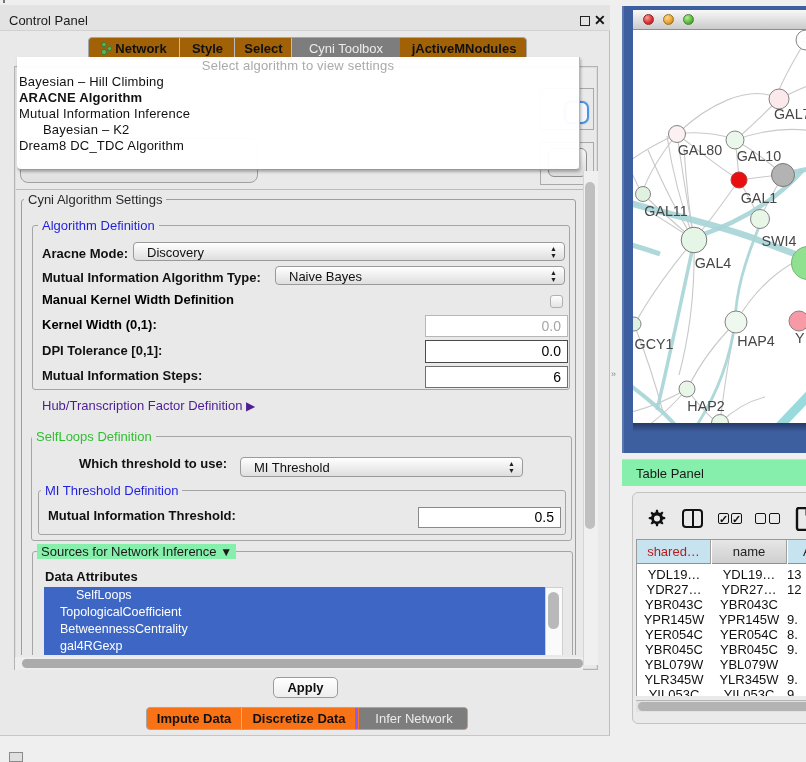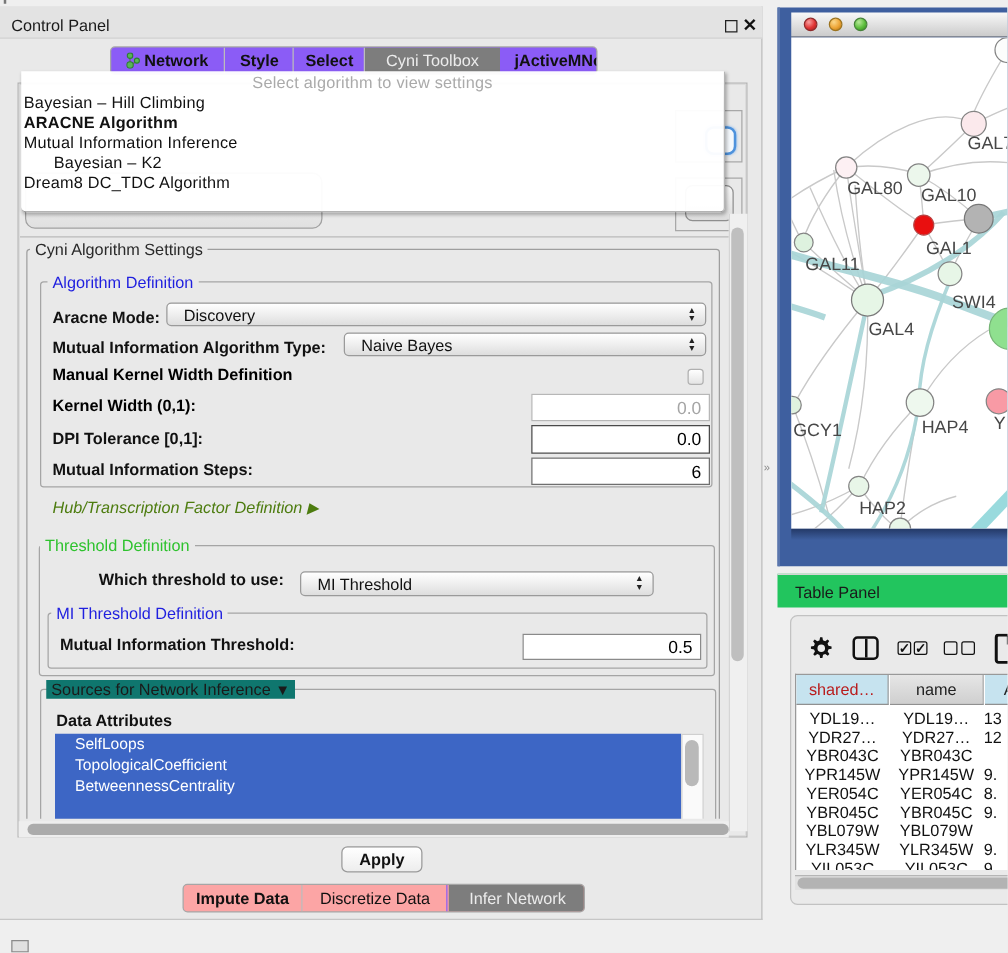--- a/index.html
+++ b/index.html
@@ -14,21 +14,21 @@
 </head>
 <body>
 <div class="abs" style="left:3px;top:0;width:2px;height:3px;background:#777;"></div>
 
 <div class="abs" id="cp" style="left:0;top:5px;width:610px;height:731px;background:#e9e9e9;border-right:1px solid #bdbdbd;border-bottom:1px solid #c6c6c6;">
   <div class="abs" style="left:0;top:0;width:610px;height:26px;background:#e3e3e3;border-bottom:1px solid #d2d2d2;">
     <div class="abs" style="left:9px;top:8px;font-size:13px;color:#1a1a1a;">Control Panel</div>
     <div class="abs" style="left:580px;top:11px;width:10px;height:10px;border:1.5px solid #222;"></div>
     <div class="abs" style="left:594px;top:7px;font-size:14px;font-weight:bold;color:#111;">✕</div>
   </div>
-  <div class="abs" style="left:88px;top:32px;width:390px;height:23px;border:1px solid #a6a6a6;border-radius:4px;background:#8b5cf6;overflow:hidden;font-size:13px;">
+  <div class="abs" style="left:88px;top:32px;width:439px;height:23px;border:1px solid #a6a6a6;border-radius:4px;background:#a16207;overflow:hidden;font-size:13px;">
     <div class="abs" style="left:0;top:0;width:91px;height:23px;border-right:1px solid #bcbcbc;text-align:center;line-height:22px;font-weight:bold;color:#111;"><svg width="11" height="13" style="vertical-align:-2px;margin-right:3px" viewBox="0 0 11 13">
           <path d="M3 4.5 L3 8 M4.5 9.5 L7.5 7.5" stroke="#666" stroke-width="1" fill="none"></path>
           <circle cx="3" cy="2.5" r="2.2" fill="#57b556" stroke="#2e7d32" stroke-width="0.9"></circle>
           <circle cx="3" cy="10" r="2.6" fill="#57b556" stroke="#2e7d32" stroke-width="0.9"></circle>
           <circle cx="8.5" cy="6.5" r="2" fill="#57b556" stroke="#2e7d32" stroke-width="0.9"></circle>
         </svg>Network</div>
     <div class="abs" style="left:92px;top:0;width:54px;height:23px;border-right:1px solid #bcbcbc;text-align:center;line-height:22px;font-weight:bold;color:#111;">Style</div>
     <div class="abs" style="left:147px;top:0;width:56px;height:23px;border-right:1px solid #bcbcbc;text-align:center;line-height:22px;font-weight:bold;color:#111;">Select</div>
     <div class="abs" style="left:203px;top:0;width:108px;height:23px;background:#7d7d7d;text-align:center;line-height:22px;color:#ececec;">Cyni Toolbox</div>
     <div class="abs" style="left:311px;top:0;width:128px;height:23px;text-align:center;line-height:22px;font-weight:bold;color:#111;">jActiveMNodules</div>
@@ -70,61 +70,62 @@
 
     <div class="glbl" style="left:27px;top:255px;">Kernel Width (0,1):</div>
     <div class="fld" style="left:410px;top:253px;width:143px;height:22px;border:1px solid #b7b7b7;color:#a5a5a5;line-height:21px;">0.0</div>
 
     <div class="lbl" style="left:27px;top:281px;">DPI Tolerance [0,1]:</div>
     <div class="fld" style="left:410px;top:278px;width:143px;height:23px;border:1.5px solid #4a4a4a;color:#000;line-height:21px;">0.0</div>
 
     <div class="lbl" style="left:27px;top:306px;">Mutual Information Steps:</div>
     <div class="fld" style="left:410px;top:304px;width:143px;height:22px;border:1px solid #6f6f6f;color:#000;line-height:21px;">6</div>
 
-    <div class="abs" style="left:27px;top:336px;font-size:13px;color:#4d7c0f;white-space:nowrap;font-style:italic;">Hub/Transcription Factor Definition <span style="font-size:12px;">▶</span></div>
+    <div class="abs" style="left:27px;top:336px;font-size:13px;color:#4c1d95;white-space:nowrap;">Hub/Transcription Factor Definition <span style="font-size:12px;">▶</span></div>
 
     <div class="abs" style="left:16px;top:374px;width:541px;height:105px;border:1px solid #a5a5a5;border-radius:3px;"></div>
-    <div class="abs" style="left:17px;top:367px;background:#e9e9e9;padding:0 4px;font-size:13px;color:#2ec22e;">Threshold Definition</div>
+    <div class="abs" style="left:17px;top:367px;background:#e9e9e9;padding:0 4px;font-size:13px;color:#2ec22e;">SelfLoops Definition</div>
 
     <div class="lbl" style="left:64px;top:394px;">Which threshold to use:</div>
     <div class="combo" style="left:225px;top:395px;width:283px;height:20px;">
         <span style="position:absolute;left:13px;top:2px;">MI Threshold</span>
         <span class="carr">▲<br>▼</span>
       </div>
 
     <div class="abs" style="left:23px;top:428px;width:528px;height:45px;border:1px solid #a5a5a5;border-radius:3px;"></div>
     <div class="abs" style="left:26px;top:421px;background:#e9e9e9;padding:0 4px;font-size:13px;color:#1f1fdf;">MI Threshold Definition</div>
 
     <div class="lbl" style="left:33px;top:446px;">Mutual Information Threshold:</div>
     <div class="fld" style="left:403px;top:445px;width:143px;height:21px;border:1px solid #8a8a8a;color:#000;line-height:19px;">0.5</div>
 
     <div class="abs" style="left:17px;top:489px;width:541px;height:160px;border:1px solid #a5a5a5;border-radius:3px;"></div>
-    <div class="abs" style="left:22px;top:482px;background:#0f766e;padding:0 4px;font-size:13px;color:#1a1a1a;">Sources for Network Inference <span style="font-size:12px;position:relative;top:0px;">▼</span></div>
+    <div class="abs" style="left:22px;top:482px;background:#86efac;padding:0 4px;font-size:13px;color:#1a1a1a;">Sources for Network Inference <span style="font-size:12px;position:relative;top:0px;">▼</span></div>
     <div class="lbl" style="left:30px;top:507px;">Data Attributes</div>
 
     <div class="abs" style="left:29px;top:525px;width:501px;height:130px;background:#3d66c5;color:#fff;font-size:12.5px;">
-      <div style="padding-left:16px;height:17px;line-height:17px;">SelfLoops</div>
+      <div style="padding-left:16px;height:17px;line-height:17px;margin-left:16px;">SelfLoops</div>
       <div style="padding-left:16px;height:17px;line-height:17px;">TopologicalCoefficient</div>
       <div style="padding-left:16px;height:17px;line-height:17px;">BetweennessCentrality</div>
+      <div style="padding-left:16px;height:17px;line-height:17px;">gal4RGexp</div>
     </div>
     <div class="abs" style="left:530px;top:525px;width:18px;height:130px;background:#fafafa;border:1px solid #cfcfcf;"></div>
     <div class="abs" style="left:533px;top:530px;width:11px;height:37px;background:#b9b9b9;border-radius:6px;"></div>
   </div>
 
   <div class="abs" style="left:583px;top:166px;width:15px;height:494px;background:#f0f0f0;border-left:1px solid #d5d5d5;"></div>
   <div class="abs" style="left:585px;top:177px;width:10px;height:347px;background:#bfbfbf;border-radius:6px;"></div>
 
   <div class="abs" style="left:15px;top:652px;width:568px;height:13px;background:#eeeeee;"></div>
   <div class="abs" style="left:22px;top:654px;width:561px;height:9px;background:#ababab;border-radius:5px;"></div>
 
   <div class="abs" style="left:273px;top:672px;width:65px;height:21px;border:1px solid #9b9b9b;border-radius:5px;background:linear-gradient(#ffffff,#ededed);text-align:center;line-height:19px;font-size:13px;font-weight:bold;color:#111;">Apply</div>
 
-  <div class="abs" style="left:146px;top:702px;width:322px;height:23px;border:1px solid #a6a6a6;border-radius:4px;background:#fca5a5;overflow:hidden;font-size:13px;">
+  <div class="abs" style="left:146px;top:702px;width:322px;height:23px;border:1px solid #a6a6a6;border-radius:4px;background:#f97316;overflow:hidden;font-size:13px;">
     <div class="abs" style="left:0;top:0;width:95px;height:23px;border-right:1px solid #bcbcbc;text-align:center;line-height:22px;font-weight:bold;color:#111;">Impute Data</div>
-    <div class="abs" style="left:96px;top:0;width:115px;height:23px;border-right:1px solid #8b5cf6;text-align:center;line-height:22px;font-weight:normal;color:#111;">Discretize Data</div>
+    <div class="abs" style="left:96px;top:0;width:115px;height:23px;border-right:3px solid #8b5cf6;text-align:center;line-height:22px;font-weight:bold;color:#111;">Discretize Data</div>
     <div class="abs" style="left:212px;top:0;width:110px;height:23px;background:#7d7d7d;text-align:center;line-height:22px;color:#ececec;">Infer Network</div>
   </div>
 
 </div>
 <div class="abs" style="left:611px;top:370px;width:6px;height:10px;color:#8a8a8a;font-size:9px;line-height:9px;">»</div>
 
 <div class="abs" style="left:9px;top:752px;width:14px;height:10px;border:1px solid #8a8a8a;background:#e0e0e0;"></div>
 
 <div class="abs" id="dd" style="left:17px;top:57px;width:563px;height:113px;background:rgba(255,255,255,0.965);border-bottom:1px solid #9a9a9a;border-right:1px solid #b5b5b5;border-radius:0 0 4px 4px;box-shadow:1px 2px 3px rgba(0,0,0,0.28);font-size:13px;color:#111;letter-spacing:0.2px;">
   <div style="text-align:center;color:#aaaaaa;height:16px;line-height:16px;margin-top:1px;">Select algorithm to view settings</div>
@@ -217,21 +218,21 @@
       <text x="21" y="319" text-anchor="middle">GCY1</text>
       <text x="123" y="316" text-anchor="middle">HAP4</text>
       <text x="162" y="313">Y</text>
       <text x="73" y="381" text-anchor="middle">HAP2</text>
     </g>
   </svg>
   </div>
   <div class="abs" style="left:11px;top:417px;width:173px;height:9px;background:linear-gradient(rgba(18,32,66,0.6),rgba(62,95,159,0));"></div>
 </div>
 
-<div class="abs" style="left:622px;top:459px;width:184px;height:27px;background:#22c55e;border-top:1px solid #d5d5d5;">
+<div class="abs" style="left:622px;top:459px;width:184px;height:27px;background:#86efac;border-top:1px solid #d5d5d5;">
   <div class="abs" style="left:14px;top:6px;font-size:13px;color:#1a1a1a;">Table Panel</div>
 </div>
 
 <div class="abs" id="tp" style="left:632px;top:492px;width:180px;height:232px;background:#eaeaea;border:1px solid #c2c2c2;border-radius:6px;">
   <svg class="abs" style="left:13px;top:15px;" width="22" height="22" viewBox="0 0 24 24">
       <path fill="#111" d="M11 2h2l.5 2.6 1.9.8 2.2-1.5 1.4 1.4-1.5 2.2.8 1.9L21 10v2l-2.6.5-.8 1.9 1.5 2.2-1.4 1.4-2.2-1.5-1.9.8L13 20h-2l-.5-2.6-1.9-.8-2.2 1.5-1.4-1.4 1.5-2.2-.8-1.9L3 12v-2l2.6-.5.8-1.9L4.9 5.4 6.3 4l2.2 1.5 1.9-.8zM12 8.2A3.3 3.3 0 1 0 12 14.8 3.3 3.3 0 1 0 12 8.2z"></path>
     </svg>
   <div class="abs" style="left:49px;top:16px;width:21px;height:19px;border:2.5px solid #111;border-radius:4px;"></div>
   <div class="abs" style="left:58.5px;top:18px;width:2.5px;height:15px;background:#111;"></div>
   <div class="abs" style="left:85px;top:20px;width:11px;height:11px;border:1.5px solid #111;border-radius:2px;font-size:11px;line-height:10px;text-align:center;color:#111;font-weight:bold;">✓</div>

